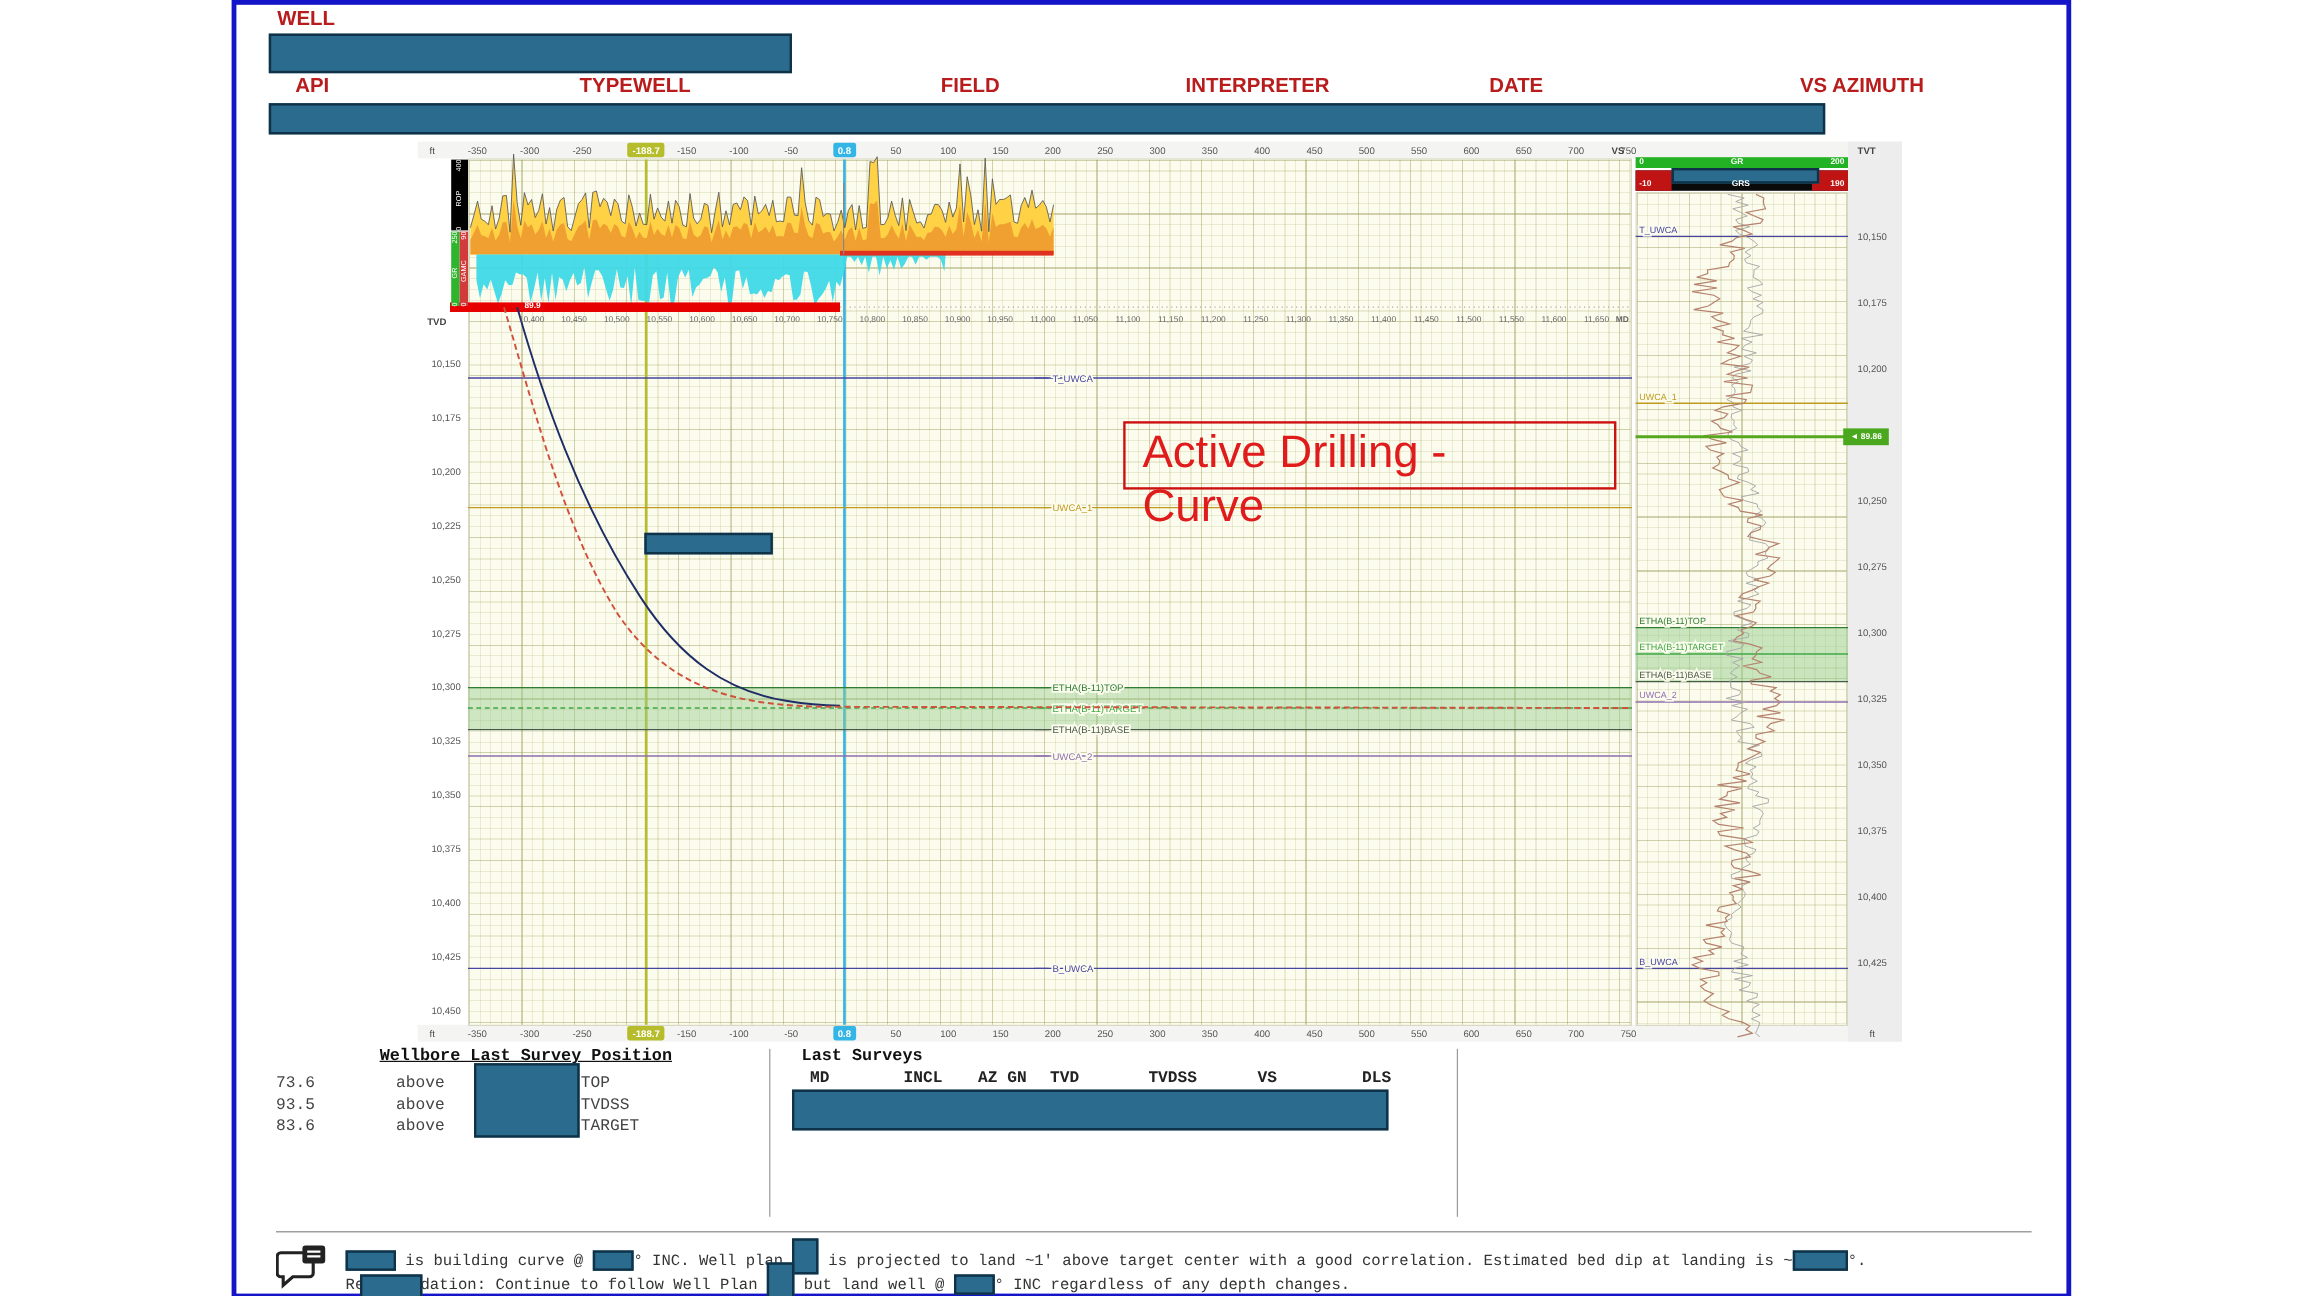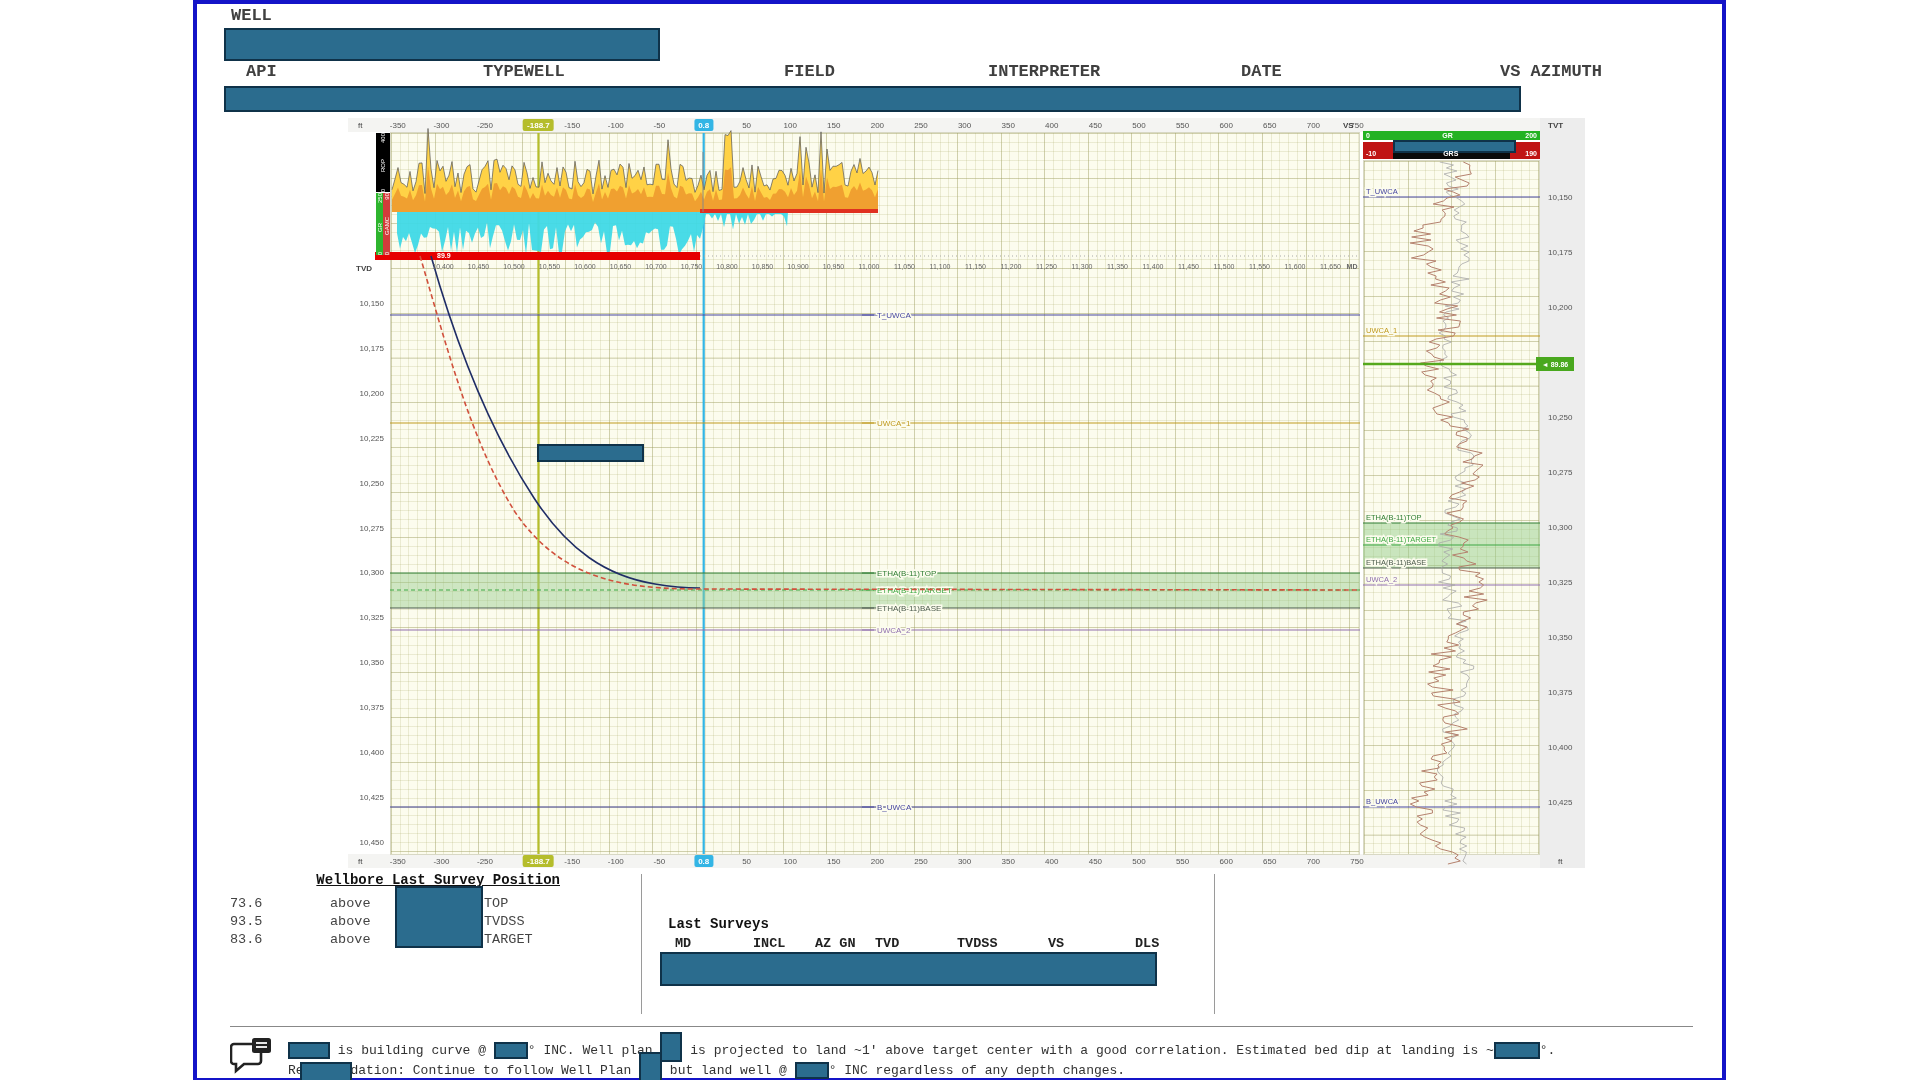--- a/index.html
+++ b/index.html
@@ -1,19 +1,19 @@
 <!DOCTYPE html>
 <html><head>
 <meta charset="utf-8">
 <style>
   html,body{margin:0;padding:0;background:#ffffff;}
   #app{position:relative;width:1920px;height:1080px;background:#ffffff;overflow:hidden;
        font-family:"Liberation Sans",sans-serif;}
   .frame{position:absolute;left:193px;top:0px;width:1525px;height:1074px;border:4px solid #1414c8;}
-  .hlabel{position:absolute;font-weight:bold;font-size:17px;color:#404040;letter-spacing:0px;font-family:Liberation Mono, monospace;}
+  .hlabel{position:absolute;font-weight:bold;font-size:17px;color:#b91c1c;letter-spacing:0px;}
   .redact{position:absolute;background:#2b6c8e;border:2px solid #0f3249;box-sizing:border-box;}
   .axisrow{position:absolute;left:348px;width:1237px;height:14px;background:#f4f4f2;}
   .plot{position:absolute;background-color:#fcfcee;
     background-image:
       repeating-linear-gradient(to right, rgba(165,165,95,.20) 0 1px, transparent 1px 8.71px),
       repeating-linear-gradient(to bottom, rgba(165,165,95,.20) 0 1px, transparent 1px 8.98px),
       repeating-linear-gradient(to right, rgba(140,140,80,.30) 0 1px, transparent 1px 43.55px),
       repeating-linear-gradient(to bottom, rgba(140,140,80,.30) 0 1px, transparent 1px 44.9px);
     border:1px solid #d8d8c4;box-sizing:border-box;}
   .gutter{position:absolute;background:#ededed;}
@@ -263,20 +263,24 @@
       <div class="rdlbl" style="left:1548px;top:688px;">10,375</div>
       <div class="rdlbl" style="left:1548px;top:743px;">10,400</div>
       <div class="rdlbl" style="left:1548px;top:798px;">10,425</div>
     </div>
 
   <div class="redact" style="left:537px;top:444px;width:107px;height:18px;"></div>
   <div class="mtag">
     <span>◄</span>&nbsp;<span>89.86</span>
   </div>
 
+  <div class="anno">
+    <div><span>Active Drilling -</span>
+<span>Curve</span></div>
+  </div>
 
   <div style="position:absolute;left:230px;top:872px;" class="mono">
     <div class="btitle mono" style="text-decoration:underline;">Wellbore Last Survey Position</div>
     <div id="survey-rows" style="margin-top:6px;">
         <div style="position:relative;height:18px;font-size:13.5px;color:#444;width:330px;">
           <span style="position:absolute;left:0px;top:2px;">73.6</span>
           <span style="position:absolute;left:100px;top:2px;">above</span>
           <span style="position:absolute;left:254px;top:2px;">TOP</span>
         </div>
         <div style="position:relative;height:18px;font-size:13.5px;color:#444;width:330px;">
@@ -286,21 +290,21 @@
         </div>
         <div style="position:relative;height:18px;font-size:13.5px;color:#444;width:330px;">
           <span style="position:absolute;left:0px;top:2px;">83.6</span>
           <span style="position:absolute;left:100px;top:2px;">above</span>
           <span style="position:absolute;left:254px;top:2px;">TARGET</span>
         </div>
       </div>
   </div>
   <div class="redact" style="left:395px;top:886px;width:88px;height:62px;"></div>
 
-  <div style="position:absolute;left:660px;top:872px;width:520px;height:90px;margin-top:44px;" class="mono">
+  <div style="position:absolute;left:660px;top:872px;width:520px;height:90px;" class="mono">
     <div class="btitle mono" style="position:absolute;left:8px;top:0;">Last Surveys</div>
     <div id="survey-cols">
         <span style="position:absolute;left:15px;top:20px;font-weight:bold;font-size:13.5px;color:#222;">MD</span>
         <span style="position:absolute;left:93px;top:20px;font-weight:bold;font-size:13.5px;color:#222;">INCL</span>
         <span style="position:absolute;left:155px;top:20px;font-weight:bold;font-size:13.5px;color:#222;">AZ GN</span>
         <span style="position:absolute;left:215px;top:20px;font-weight:bold;font-size:13.5px;color:#222;">TVD</span>
         <span style="position:absolute;left:297px;top:20px;font-weight:bold;font-size:13.5px;color:#222;">TVDSS</span>
         <span style="position:absolute;left:388px;top:20px;font-weight:bold;font-size:13.5px;color:#222;">VS</span>
         <span style="position:absolute;left:475px;top:20px;font-weight:bold;font-size:13.5px;color:#222;">DLS</span>
       </div>

